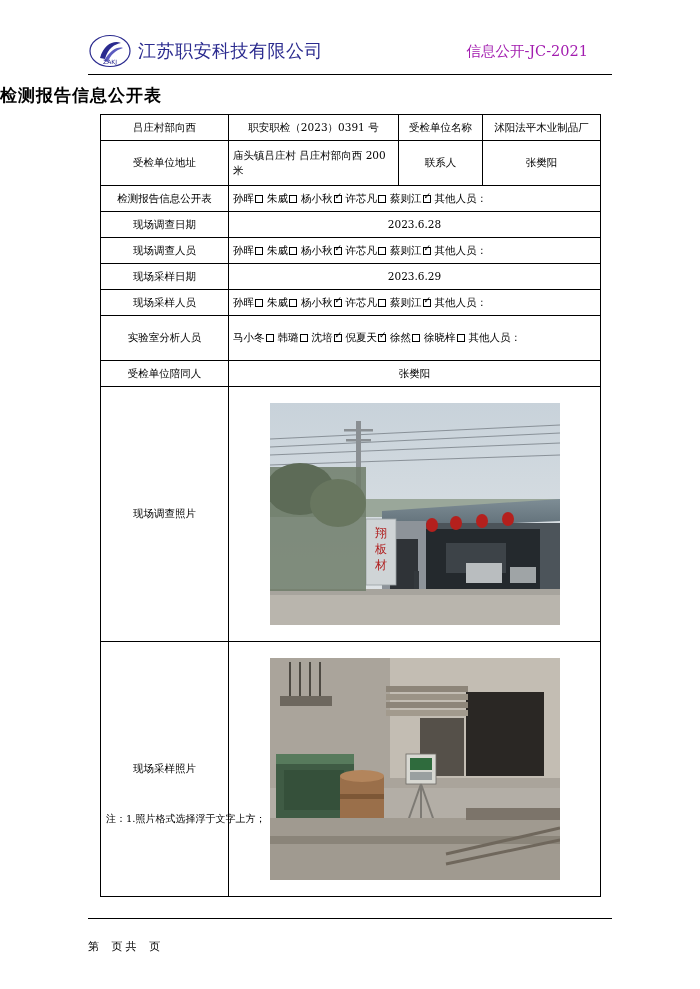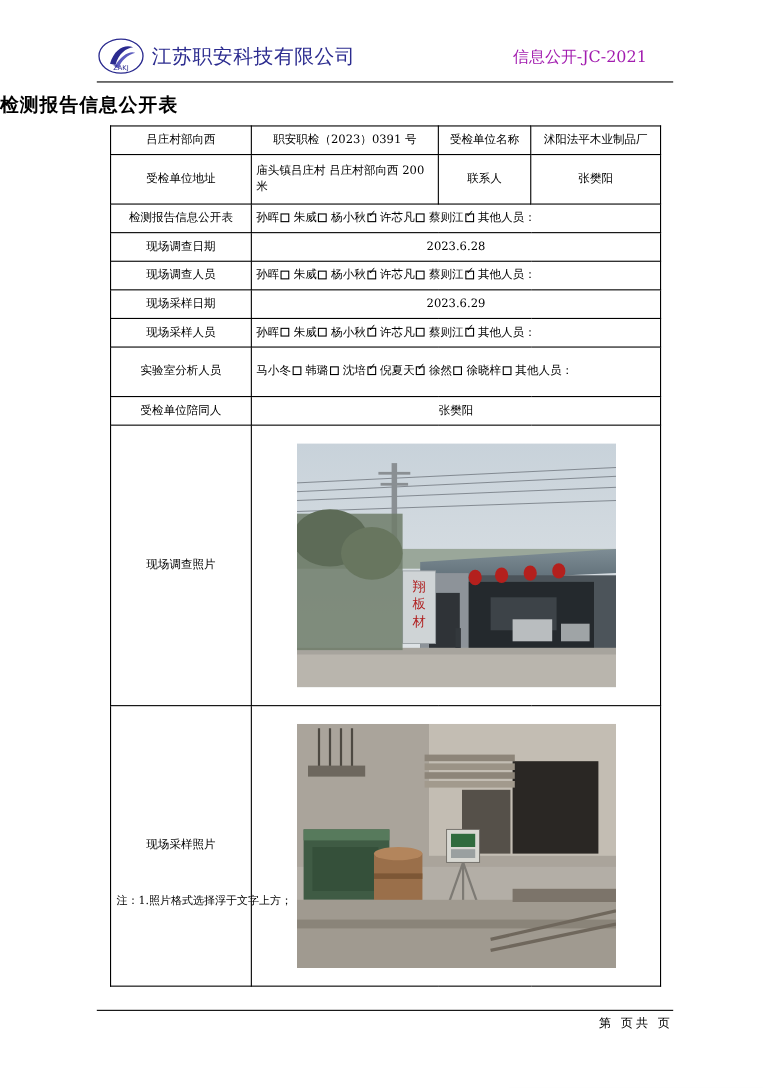--- a/index.html
+++ b/index.html
@@ -141,23 +141,23 @@
     font-family: "DejaVu Serif", "Liberation Serif", serif;
     font-size: 10px;
     color: #000;
   }
   .footer {
     position: absolute;
     left: 88px;
     top: 918px;
     width: 524px;
     border-top: 1.5px solid #000;
-    padding-top: 4px;
-    text-align: right;
-    font-family: Liberation Serif, serif;
+    padding-top: 20px;
+    text-align: left;
+    font-family: Liberation Mono, monospace;
     font-size: 11px;
     color: #000;
     letter-spacing: 3px;
   }
   .analysts { line-height: 1.6; margin-left: 12px; }
 </style>
 </head>
 <body>
 
 <div class="page">

